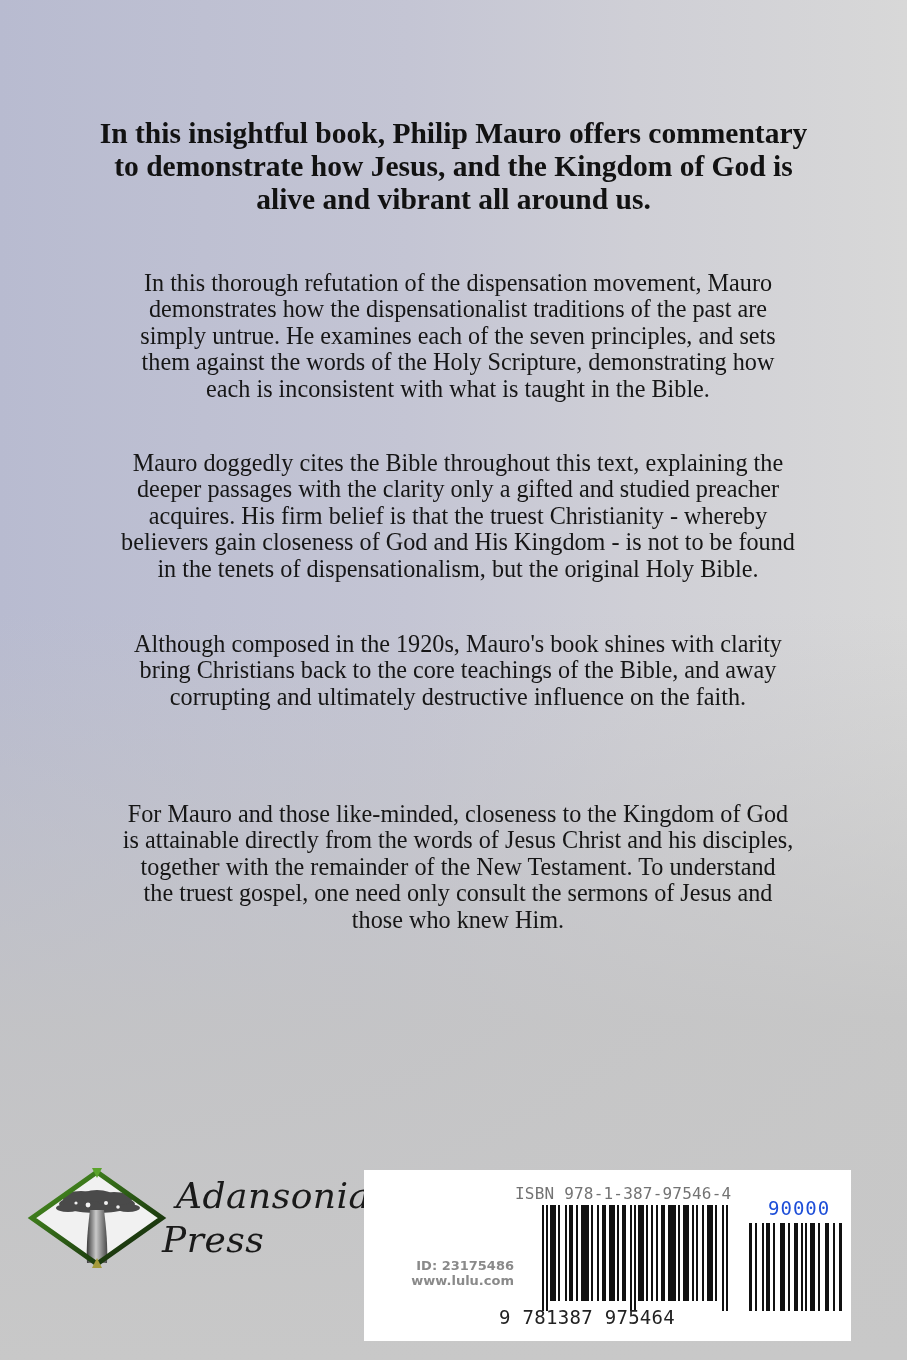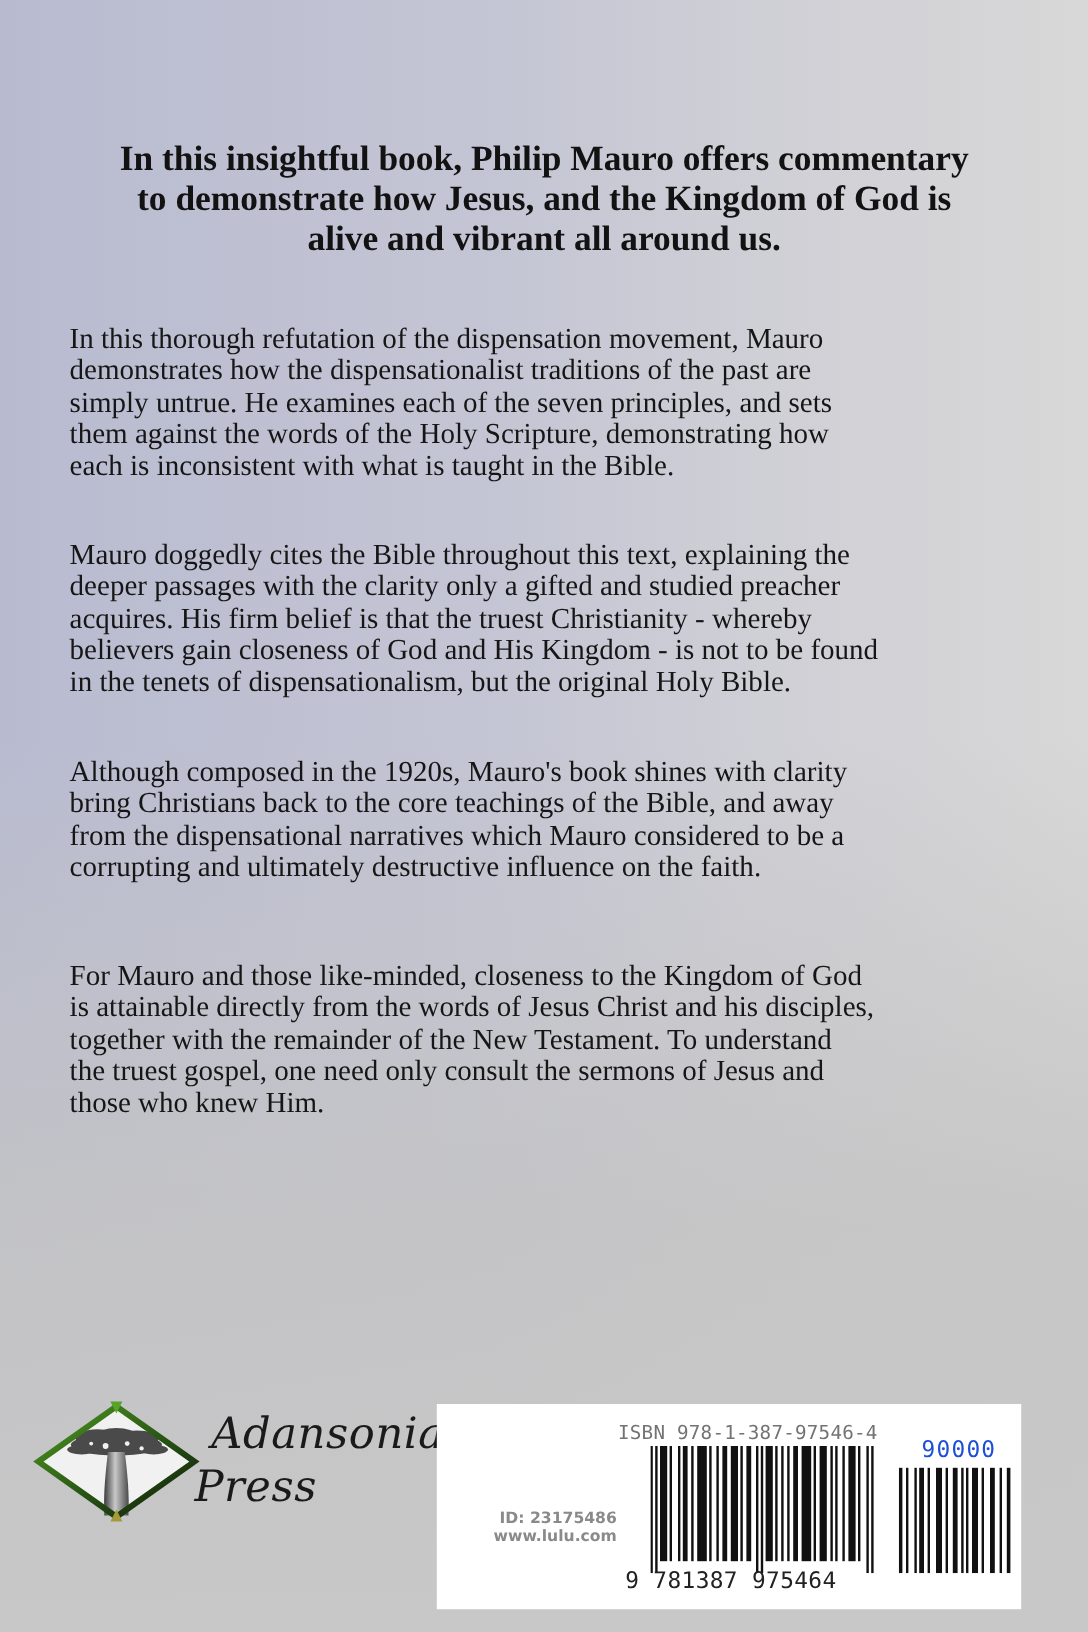--- a/index.html
+++ b/index.html
@@ -38,21 +38,21 @@
   .para {
     position: absolute;
     left: 58px;
     width: 800px;
     margin: 0;
     font-family: "Liberation Serif", serif;
     font-size: 24.2px;
     line-height: 26.4px;
     color: #161616;
   }
-  .para span { display: block; white-space: nowrap; }
+  .para span { display: block; white-space: nowrap; text-align: center; }
   .p1 { top: 270px; }
   .p2 { top: 450px; }
   .p3 { top: 631px; }
   .p4 { top: 801px; }
 
   
   .publisher {
     position: absolute;
     left: 26px;
     top: 1166px;
@@ -117,21 +117,21 @@
     position: absolute;
     left: 404px;
     top: 27px;
     font-family: "DejaVu Sans Mono", monospace;
     font-size: 19px;
     letter-spacing: 1px;
     color: #1d4ed8;
   }
   .ean-digits {
     position: absolute;
-    left: 157px;
+    left: 135px;
     top: 136px;
     font-family: "DejaVu Sans Mono", monospace;
     font-size: 19px;
     color: #222;
     white-space: nowrap;
     letter-spacing: 0.3px;
   }
   .bars-main {
     position: absolute;
     left: 178px;
@@ -170,21 +170,20 @@
     <span>Mauro doggedly cites the Bible throughout this text, explaining the</span>
     <span>deeper passages with the clarity only a gifted and studied preacher</span>
     <span>acquires. His firm belief is that the truest Christianity - whereby</span>
     <span>believers gain closeness of God and His Kingdom - is not to be found</span>
     <span>in the tenets of dispensationalism, but the original Holy Bible.</span>
   </p>
 
   <p class="para p3">
     <span>Although composed in the 1920s, Mauro's book shines with clarity</span>
     <span>bring Christians back to the core teachings of the Bible, and away</span>
-    <span>from the dispensational narratives which Mauro considered to be a</span>
     <span>corrupting and ultimately destructive influence on the faith.</span>
   </p>
 
   <p class="para p4">
     <span>For Mauro and those like-minded, closeness to the Kingdom of God</span>
     <span>is attainable directly from the words of Jesus Christ and his disciples,</span>
     <span>together with the remainder of the New Testament. To understand</span>
     <span>the truest gospel, one need only consult the sermons of Jesus and</span>
     <span>those who knew Him.</span>
   </p>

